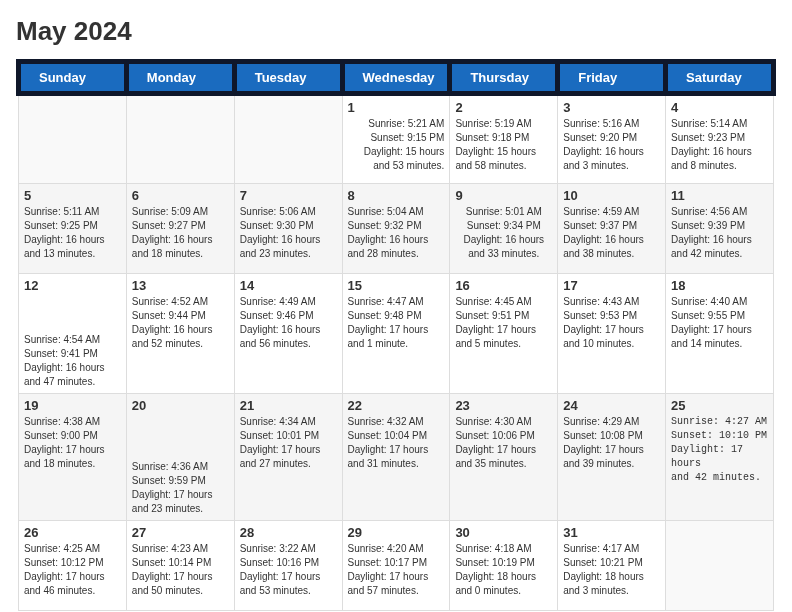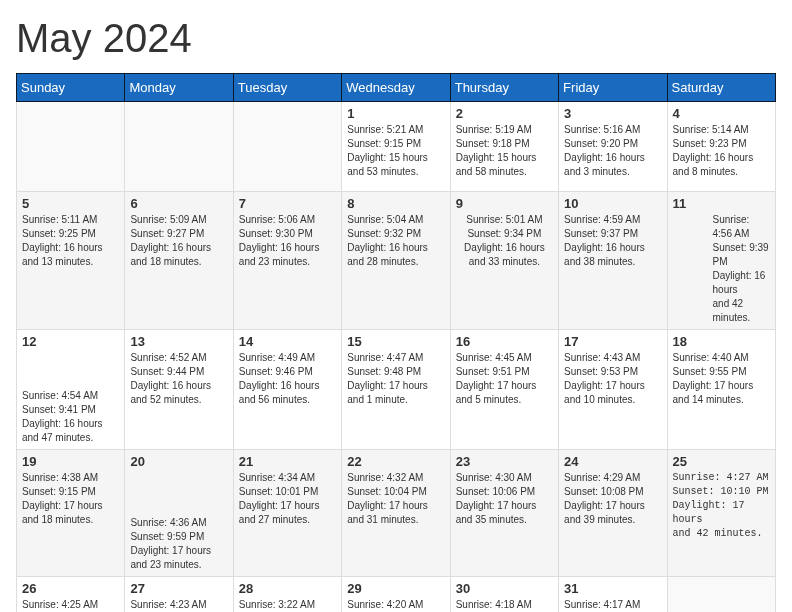--- a/index.html
+++ b/index.html
@@ -32,41 +32,41 @@
       color: #1a6bbf;
     }
     .logo-icon {
       width: 28px;
       height: 28px;
     }
     .title-area {
       text-align: right;
     }
     .month-title {
-      font-size: 40px;
-      font-weight: normal;
+      font-size: 26px;
+      font-weight: bold;
       color: #333;
     }
     .location-title {
       font-size: 15px;
       color: #555;
     }
     table {
       width: 100%;
       border-collapse: collapse;
       table-layout: fixed;
     }
     th {
       background: #1a6bbf;
       color: #fff;
       font-size: 13px;
-      font-weight: normal;
-      padding: 6px 4px;
+      font-weight: bold;
+      padding: 6px 18px;
       text-align: left;
-      border: 1px solid #0f172a;
+      border: 5px solid #0f172a;
     }
     td {
       vertical-align: top;
       border: 1px solid #ddd;
       padding: 4px 5px;
       height: 90px;
       background: #fff;
       font-size: 10.5px;
       color: #333;
     }
@@ -109,21 +109,21 @@
         <th>Saturday</th>
       </tr>
   </thead>
   <tbody id="calendar-body">
   <tr>
         <td class="empty-cell"></td>
         <td class="empty-cell"></td>
         <td class="empty-cell"></td>
         <td>
           <span class="day-num">1</span>
-          <div class="cell-info" style="white-space: pre-line;">Sunrise: 5:21 AM
+          <div class="cell-info" style="white-space: pre-line; text-align: right;">Sunrise: 5:21 AM
 Sunset: 9:15 PM
 Daylight: 15 hours
 and 53 minutes.</div>
         </td>
         <td>
           <span class="day-num">2</span>
           <div class="cell-info" style="white-space: pre-line;">Sunrise: 5:19 AM
 Sunset: 9:18 PM
 Daylight: 15 hours
 and 58 minutes.</div>
@@ -181,21 +181,21 @@
         </td>
         <td>
           <span class="day-num">10</span>
           <div class="cell-info" style="white-space: pre-line;">Sunrise: 4:59 AM
 Sunset: 9:37 PM
 Daylight: 16 hours
 and 38 minutes.</div>
         </td>
         <td>
           <span class="day-num">11</span>
-          <div class="cell-info" style="white-space: pre-line; margin-left: 40px;">Sunrise: 4:56 AM
+          <div class="cell-info" style="white-space: pre-line;">Sunrise: 4:56 AM
 Sunset: 9:39 PM
 Daylight: 16 hours
 and 42 minutes.</div>
         </td>
       </tr>
       <tr>
         <td>
           <span class="day-num">12</span>
           <div class="cell-info" style="white-space: pre-line; margin-top: 40px;">Sunrise: 4:54 AM
 Sunset: 9:41 PM
@@ -242,21 +242,21 @@
           <div class="cell-info" style="white-space: pre-line;">Sunrise: 4:40 AM
 Sunset: 9:55 PM
 Daylight: 17 hours
 and 14 minutes.</div>
         </td>
       </tr>
       <tr>
         <td>
           <span class="day-num">19</span>
           <div class="cell-info" style="white-space: pre-line;">Sunrise: 4:38 AM
-Sunset: 9:15 PM
+Sunset: 9:00 PM
 Daylight: 17 hours
 and 18 minutes.</div>
         </td>
         <td>
           <span class="day-num">20</span>
           <div class="cell-info" style="white-space: pre-line; margin-top: 47px;">Sunrise: 4:36 AM
 Sunset: 9:59 PM
 Daylight: 17 hours
 and 23 minutes.</div>
         </td>

